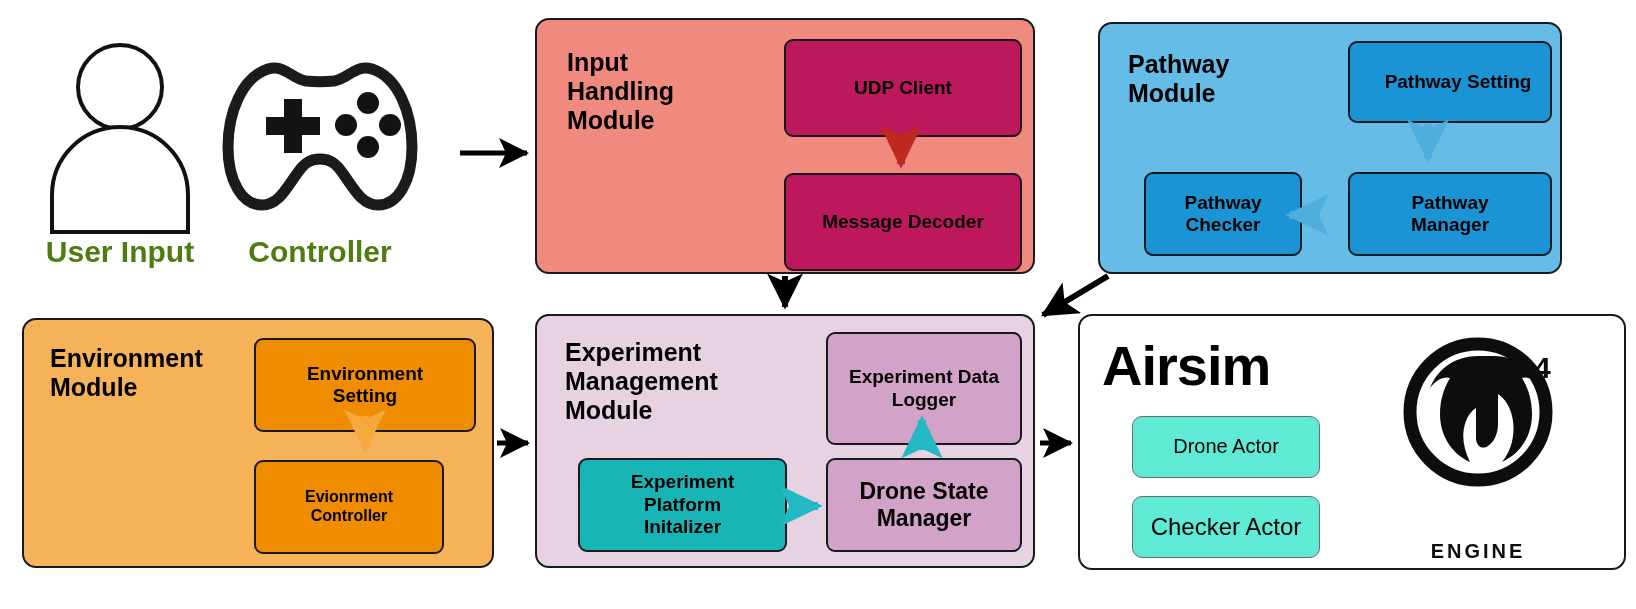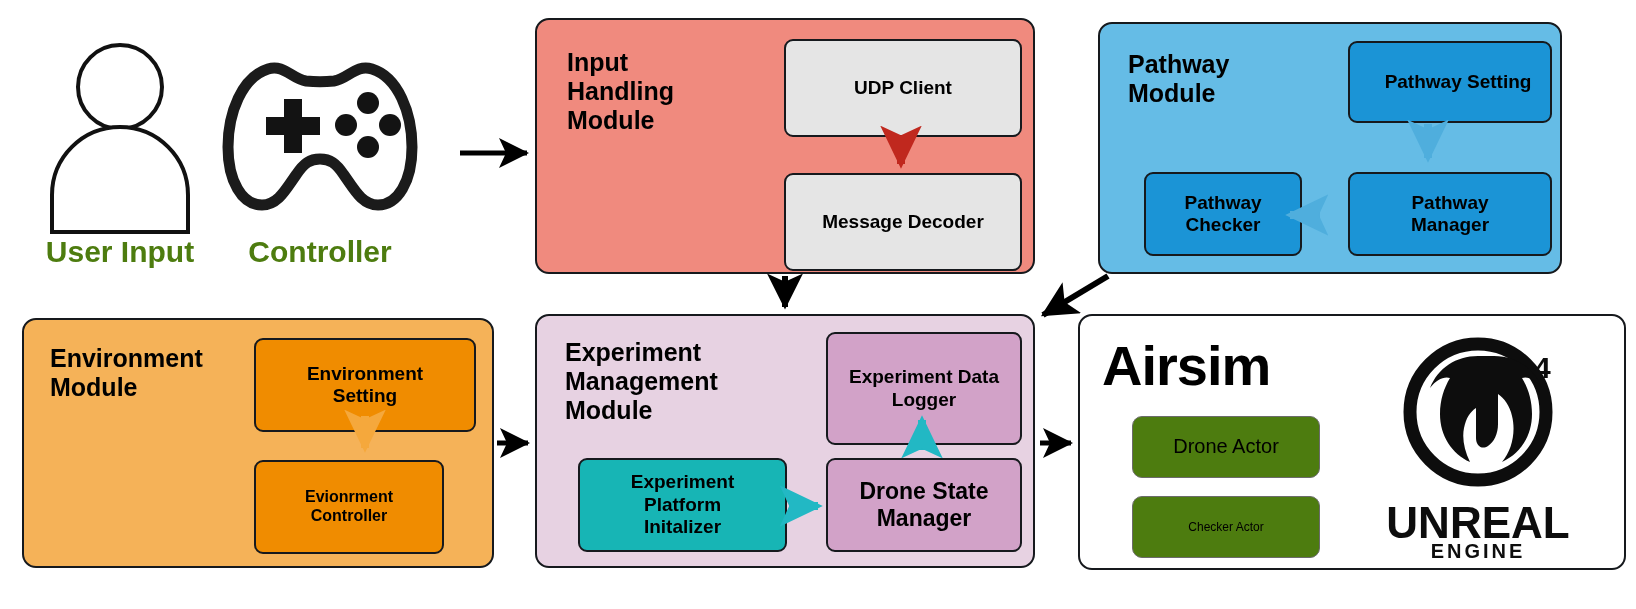--- a/index.html
+++ b/index.html
@@ -43,31 +43,31 @@
     justify-content: center;
     text-align: center;
     font-weight: bold;
     color: #000000;
     line-height: 1.18;
     white-space: pre-line;
   }
 
   
   .p-input   { background: #F08A7E; }
-  .n-input   { background: #e5e5e5; }
+  .n-input   { background: #be185d; }
   .p-pathway { background: #65BCE6; }
   .n-pathway { background: #1B94D6; }
   .p-env     { background: #F5B258; }
   .n-env     { background: #F08C00; }
   .p-exp     { background: #E7D2E2; padding-left: 48px; }
   .n-exp     { background: #D2A2C8; }
   .n-teal    { background: #17B5B5; }
   .p-airsim  { background: #FFFFFF; }
   .n-airsim  {
-    background: #4d7c0f;
+    background: #5eead4;
     border: 1.5px solid #6b6b6b;
     border-radius: 10px;
     font-weight: normal;
   }
 
   
   .icon-wrap { position: absolute; }
   .icon-label {
     position: absolute;
     text-align: center;
@@ -155,21 +155,21 @@
     <div class="node n-teal" style="left:41px; top:142px; width:209px; height:94px; font-size:19px;">Experiment
 Platform
 Initalizer</div>
     <div class="node n-exp" style="left:289px; top:142px; width:196px; height:94px; font-size:23px;">Drone  State
 Manager</div>
   </div>
 
   <div class="panel p-airsim" style="left:1078px; top:314px; width:548px; height:256px;">
     <div class="panel-title" style="left:22px; top:18px; font-size:56px; letter-spacing:-1px;">Airsim</div>
     <div class="node n-airsim" style="left:52px; top:100px; width:188px; height:62px; font-size:20px;">Drone Actor</div>
-    <div class="node n-airsim" style="left:52px; top:180px; width:188px; height:62px; font-size:12px;">Checker Actor</div>
+    <div class="node n-airsim" style="left:52px; top:180px; width:188px; height:62px; font-size:24px;">Checker Actor</div>
 
     <div style="position:absolute; left:298px; top:16px; width:200px; height:178px;">
       <svg width="200" height="178" viewBox="0 0 200 178">
         <circle cx="100" cy="80" r="68" fill="none" stroke="#0d0d0d" stroke-width="13"></circle>
         <path d="M 100 24
                  C 78 24 60 36 52 56
                  C 58 48 66 44 72 46
                  C 66 56 62 68 62 82
                  C 62 104 74 122 92 130
                  C 86 118 84 106 86 96
@@ -179,22 +179,20 @@
                  L 120 62 C 126 66 132 74 134 84
                  C 138 100 134 118 124 130
                  C 142 122 154 104 154 82
                  C 154 68 150 56 144 46
                  C 150 44 158 48 164 56
                  C 156 36 138 24 116 24
                  Z" fill="#0d0d0d"></path>
         <text x="156" y="46" font-family="'Liberation Sans', sans-serif" font-size="30" font-weight="bold" fill="#0d0d0d">4</text>
       </svg>
     </div>
-    <div style="position:absolute; left:284px; top:182px; width:228px; text-align:center;
-                font-size:44px; font-weight:bold; letter-spacing:0px; color:#0d0d0d;">UNREAL</div>
     <div style="position:absolute; left:284px; top:224px; width:228px; text-align:center;
                 font-size:20px; font-weight:bold; letter-spacing:3px; color:#0d0d0d;">ENGINE</div>
   </div>
 
   <svg id="arrows">
     <defs>
       <marker id="ah-black" markerWidth="8" markerHeight="8" refX="5.6" refY="3" orient="auto" markerUnits="strokeWidth">
         <path d="M 0 0 L 6 3 L 0 6 L 1.4 3 Z" fill="#000000"></path>
       </marker>
       <marker id="ah-red" markerWidth="7" markerHeight="7" refX="4.8" refY="2.6" orient="auto" markerUnits="strokeWidth">

